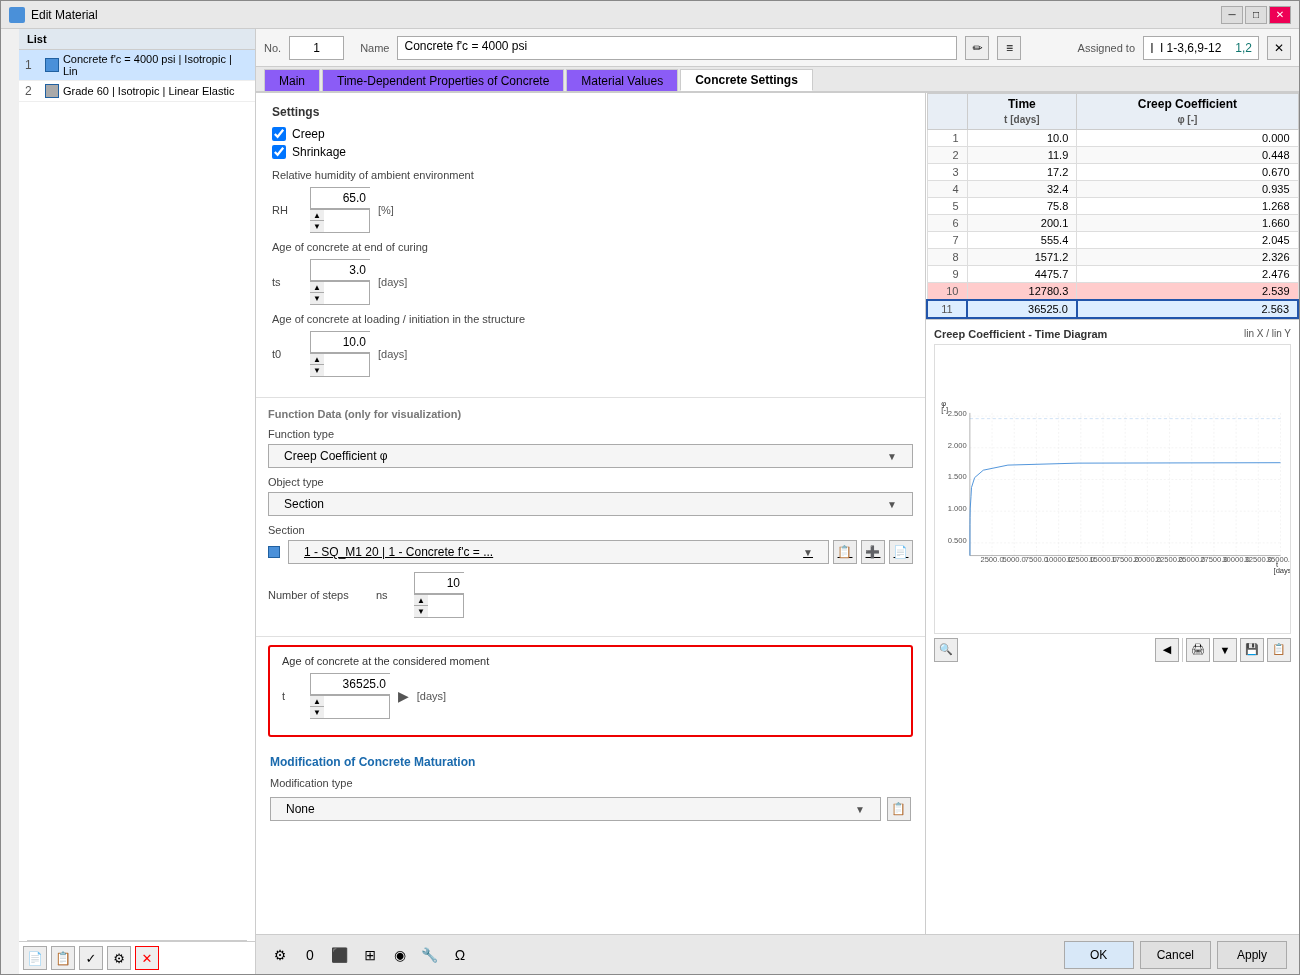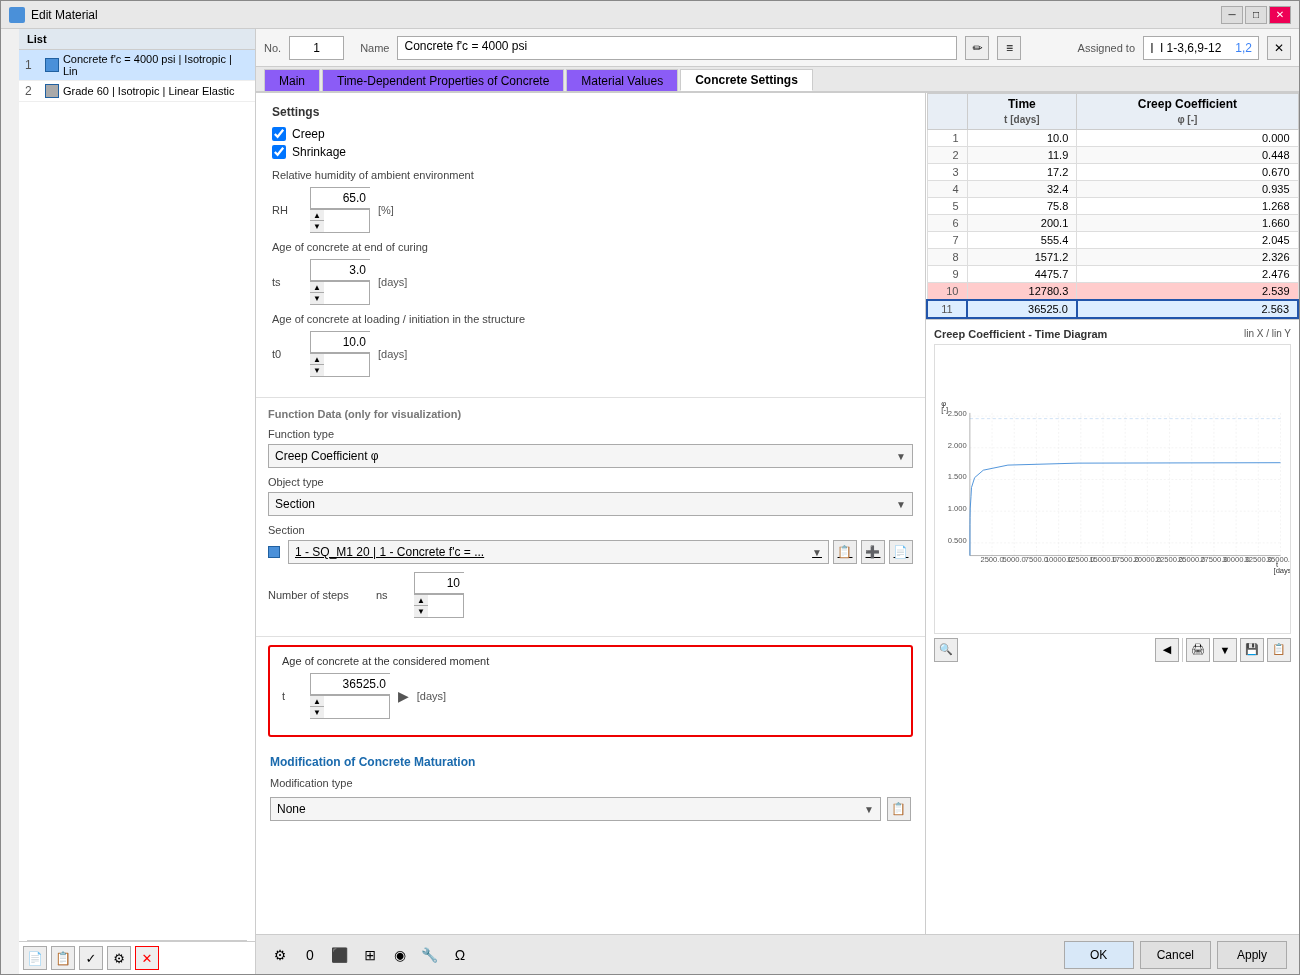--- a/index.html
+++ b/index.html
@@ -59,21 +59,21 @@
     .spin-btns { display: flex; flex-direction: column; border: 1px solid #aaa; border-left: none; }
     .spin-btn { width: 14px; height: 11px; background: #eee; display: flex; align-items: center; justify-content: center; cursor: pointer; font-size: 8px; border-bottom: 1px solid #aaa; }
     .spin-btn:last-child { border-bottom: none; }
     .num-with-spin { display: flex; flex-direction: column; }
     .num-with-spin .num-input { border-right: none; }
     
     .function-section { padding: 10px 12px; border-bottom: 1px solid #e0e0e0; }
     .function-section .section-title { color: #777; font-size: 11px; font-weight: bold; margin-bottom: 8px; }
     .form-row { display: flex; align-items: center; gap: 8px; margin-bottom: 8px; }
     .form-label { color: #444; font-size: 11px; min-width: 100px; }
-    .dropdown { height: 24px; border: 1px solid #aaa; background: #f5f5f5; padding: 0 6px; font-size: 11px; display: flex; align-items: center; justify-content: space-between; cursor: pointer; flex: 1; }
+    .dropdown { height: 24px; border: 1px solid #aaa; background: #f5f5f5; padding: 0 15px; font-size: 11px; display: flex; align-items: center; justify-content: space-between; cursor: pointer; flex: 1; }
     .dropdown-arrow { font-size: 10px; color: #555; }
     
     .red-box { border: 2px solid #e00; border-radius: 3px; padding: 8px 12px; margin: 8px 12px; }
     .red-box .form-label { min-width: 20px; }
     
     .modification-section { padding: 10px 14px; flex: 1; }
     .mod-row { display: flex; align-items: center; gap: 6px; }
     
     .right-panel-top { flex: 0 0 auto; border-bottom: 1px solid #ccc; }
     .table-area { overflow-y: auto; max-height: 370px; }
@@ -164,21 +164,21 @@
             <span>Concrete f'c = 4000 psi</span>
           </div>
           <div class="icon-btn">✏</div>
           <div class="icon-btn">≡</div>
         </div>
         <div class="top-bar-section">
           <span class="top-bar-label">Assigned to</span>
           <div class="assigned-box">
             <span class="assigned-icon">I</span>
             <span>I  1-3,6,9-12</span>
-            <span style="color:#3b82f6;margin-left:8px;">1,2</span>
+            <span style="color:#0f766e;margin-left:8px;">1,2</span>
           </div>
           <div class="icon-btn">✕</div>
         </div>
       </div>
 
       <div class="tab-bar">
         <div class="tab">
             <span>Main</span>
           </div>
         <div class="tab">

